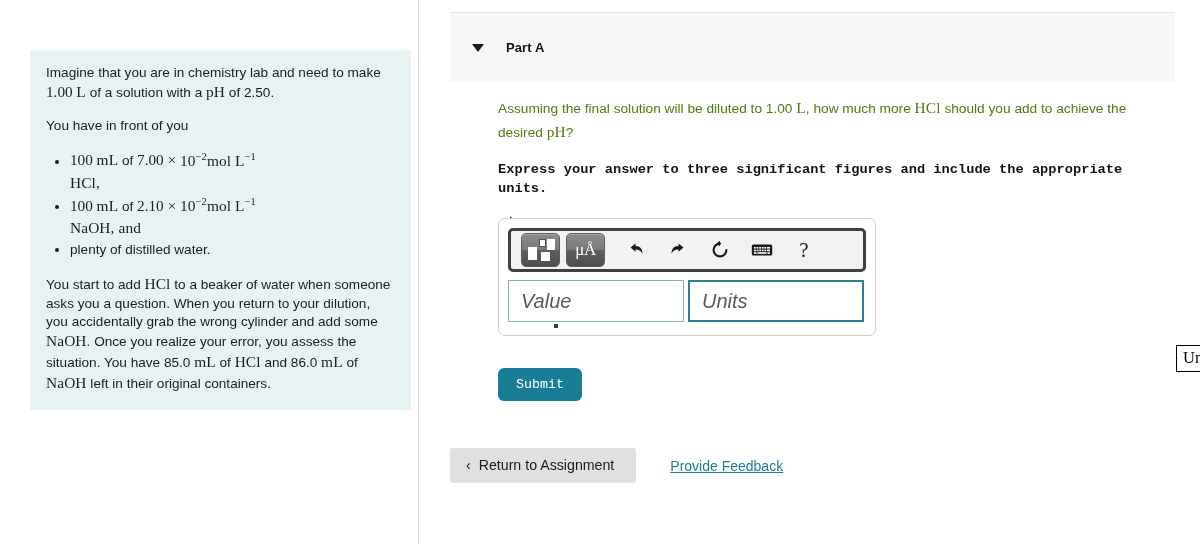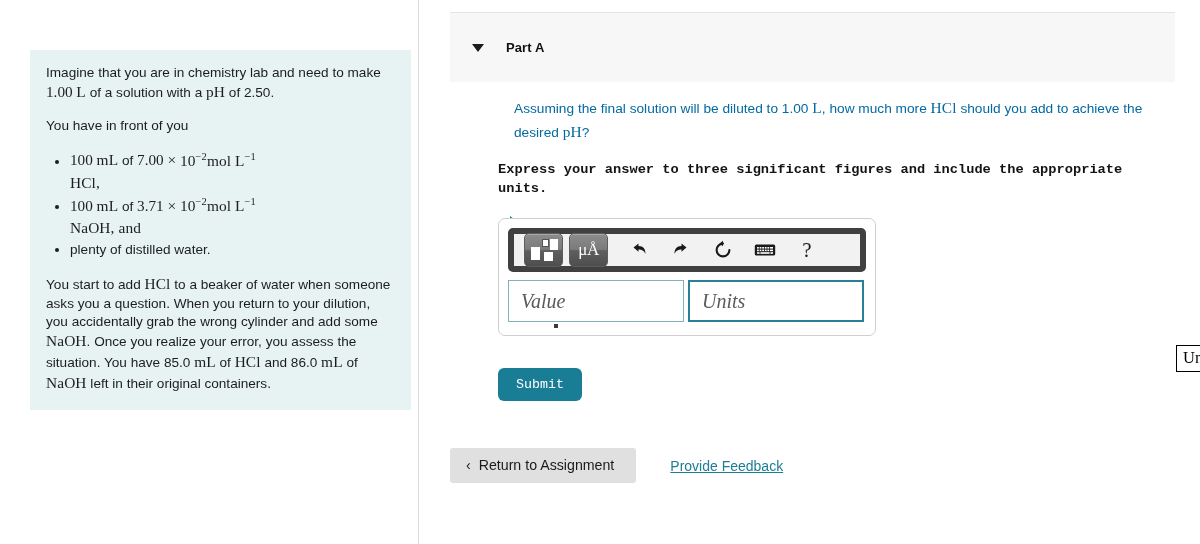--- a/index.html
+++ b/index.html
@@ -110,22 +110,22 @@
 
   .question-body {
     position: absolute;
     left: 48px;
     top: 96px;
     width: 650px;
   }
   .question-text {
     font-size: 13.7px;
     line-height: 1.52;
-    color: #0369a1;
-    margin: 0 0 16px 16px;
+    color: #4d7c0f;
+    margin: 0 0 16px 0;
   }
   .question-bold {
     font-size: 13.7px;
     font-weight: bold;
     color: #141414;
     margin: 0 0 16px 0;
     line-height: 1.4;
     font-family: Liberation Mono, monospace;
   }
 
@@ -156,21 +156,21 @@
     top: 218px;
     width: 378px;
     background: #ffffff;
     border: 1px solid #cfcfcf;
     border-radius: 7px;
     box-sizing: border-box;
     padding: 9px 9px 13px 9px;
   }
   .mini-toolbar {
     background: #f2f2f2;
-    border: 6px solid #404040;
+    border: 3px solid #404040;
     border-radius: 5px;
     height: 44px;
     display: flex;
     align-items: center;
     padding: 0 10px;
     box-sizing: border-box;
     gap: 0;
   }
   .tb-btn {
     width: 37px;
@@ -223,21 +223,21 @@
 
   .input-row {
     display: flex;
     margin-top: 8px;
     position: relative;
   }
   .field {
     height: 42px;
     box-sizing: border-box;
     background: #ffffff;
-    font-family: Liberation Serif, serif;
+    font-family: Liberation Sans, sans-serif;
     font-style: italic;
     font-size: 20px;
     color: #5a5a5a;
     display: flex;
     align-items: center;
     padding-left: 12px;
     cursor: text;
   }
   .field.value {
     width: 176px;
@@ -343,21 +343,21 @@
       <span class="mjn">7.00</span>
       <span class="mj">×</span>
       <span class="mj"><span>10</span><sup>−2</sup></span><span class="mj"><span>mol L</span><sup>−1</sup></span>
       <br>
       <span class="mj">HCl,</span>
     </li>
     <li>
       <span class="mjn">100</span>
       <span class="mj">mL</span>
       <span>of</span>
-      <span class="mjn">3.71</span>
+      <span class="mjn">2.10</span>
       <span class="mj">×</span>
       <span class="mj"><span>10</span><sup>−2</sup></span><span class="mj"><span>mol L</span><sup>−1</sup></span>
       <br>
       <span class="mj">NaOH, and</span>
     </li>
     <li>plenty of distilled water.</li>
   </ul>
 
   <p>
     <span>You start to add</span>

